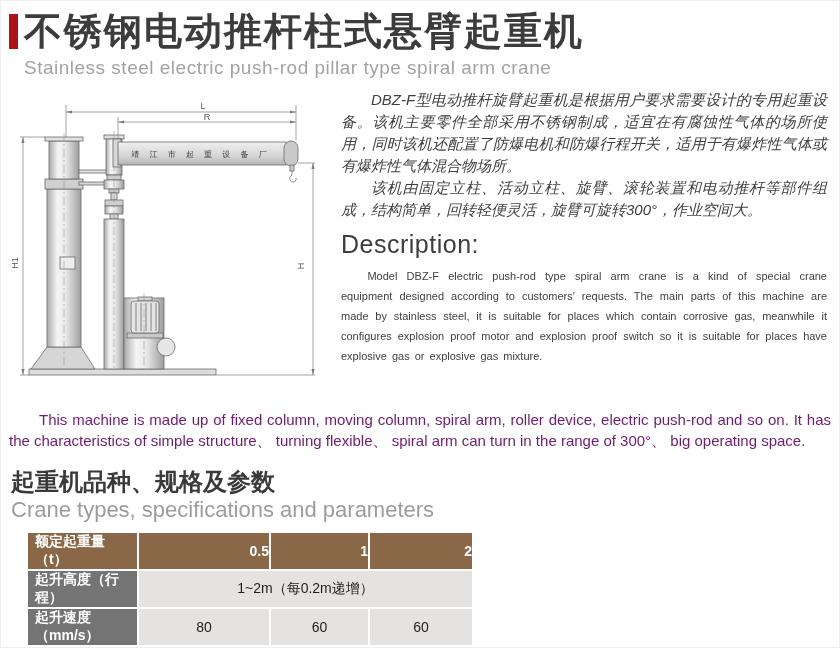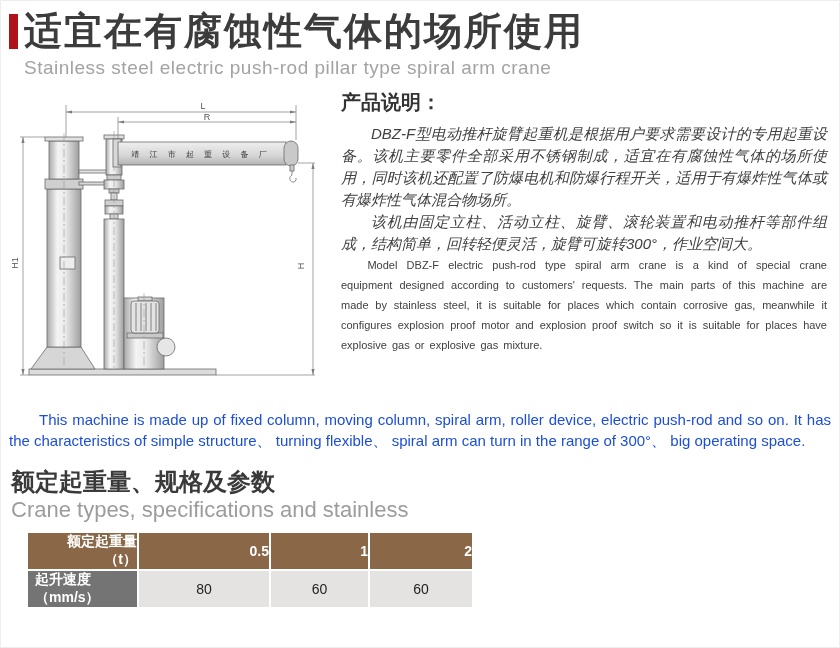--- a/index.html
+++ b/index.html
@@ -20,50 +20,50 @@
   
   .content { display: flex; margin-top: 2px; }
   .drawing { flex: 0 0 340px; width: 340px; padding-top: 10px; }
   .right-col { flex: 1 1 auto; padding: 6px 8px 0 0; max-width: 494px; }
 
   .zh-heading { font-size: 20px; font-weight: 700; color: #333333; margin: 0 0 7px 0; }
   .zh-para { font-size: 15px; line-height: 22px; color: #404040; text-align: justify; text-indent: 2em; font-style: italic; }
   .desc-heading { font-size: 25px; font-weight: 400; color: #3d3d3d; margin: 9px 0 7px 0; letter-spacing: 0.5px; }
   .en-para { font-size: 11px; line-height: 20px; color: #404040; text-align: justify; text-indent: 2.4em; word-spacing: 2px; }
 
-  .full-para { font-size: 15px; line-height: 21px; color: #1d4ed8; text-align: justify; text-indent: 2em; margin: 6px 8px 0 8px; }
+  .full-para { font-size: 15px; line-height: 21px; color: #701a75; text-align: justify; text-indent: 2em; margin: 6px 8px 0 8px; }
 
   
   .specs { margin: 16px 0 0 10px; }
   .specs-h-zh { font-size: 24px; font-weight: 700; color: #3a3a3a; line-height: 30px; }
   .specs-h-en { font-size: 22px; color: #9c9c9c; line-height: 26px; margin: 0 0 8px 0; }
 
   table.specs-table { border-collapse: collapse; margin-left: 15px; }
   .specs-table th, .specs-table td { border: 2px solid #ffffff; font-size: 14px; }
   .specs-table th { height: 21px; background: #8a6747; color: #ffffff; font-weight: 700; text-align: right; }
-  .specs-table th.lbl { text-align: right; padding-left: 7px; }
+  .specs-table th.lbl { text-align: left; padding-left: 7px; }
   .specs-table td.lbl { height: 15px; background: #747474; color: #ffffff; font-weight: 700; text-align: left; padding-left: 7px; }
   .specs-table td.val { height: 15px; background: #e4e3e1; color: #1f1f1f; text-align: center; }
   .w-label { width: 111px; } .w-c1 { width: 132px; } .w-c2 { width: 99px; } .w-c3 { width: 104px; }
 
   
   .tech { stroke: #6a6a6a; stroke-width: 0.8; }
   .dim { stroke: #7d7d7d; stroke-width: 0.7; fill: none; }
   .dim-label { font-size: 9px; fill: #555555; font-family: "Liberation Sans", "DejaVu Sans", sans-serif; }
   .cline { stroke: #999999; stroke-width: 0.6; stroke-dasharray: 8 3 2 3; fill: none; }
 </style>
 </head>
 <body>
 
 <div class="page">
 
   <div class="hdr-block">
     <div class="title-row">
       <span class="red-bar"></span>
-      <span class="main-title">适宜在有腐蚀性气体的场所使用</span>
+      <span class="main-title">不锈钢电动推杆柱式悬臂起重机</span>
     </div>
     <div class="sub-title">Stainless steel electric push-rod pillar type spiral arm crane</div>
   </div>
 
   <div class="content">
 
     <div class="drawing">
       <svg width="340" height="306" viewBox="0 0 340 306">
         <defs>
           <linearGradient id="cyl" x1="0" y1="0" x2="1" y2="0">
@@ -169,50 +169,54 @@
           <line class="dim" x1="215" y1="282" x2="314" y2="282"></line>
           <line class="dim" x1="312" y1="70" x2="312" y2="282"></line>
           <polygon points="312,70 310.4,76 313.6,76" fill="#7d7d7d"></polygon>
             <polygon points="312,282 310.4,276 313.6,276" fill="#7d7d7d"></polygon>
           <text class="dim-label" x="303" y="173" text-anchor="middle" transform="rotate(-90 303 173)">H</text>
         </g>
       </svg>
     </div>
 
     <div class="right-col">
-      <div class="zh-heading">产品说明：</div>
       <p class="zh-para">DBZ-F型电动推杆旋臂起重机是根据用户要求需要设计的专用起重设备。该机主要零件全部采用不锈钢制成，适宜在有腐蚀性气体的场所使用，同时该机还配置了防爆电机和防爆行程开关，适用于有爆炸性气体或有爆炸性气体混合物场所。</p>
       <p class="zh-para">该机由固定立柱、活动立柱、旋臂、滚轮装置和电动推杆等部件组成，结构简单，回转轻便灵活，旋臂可旋转300°，作业空间大。</p>
+      <div class="desc-heading">Description:</div>
       <p class="en-para">Model DBZ-F electric push-rod type spiral arm crane is a kind of special crane equipment designed according to customers'  requests. The main parts of this machine are made by stainless steel, it is suitable for places which contain corrosive gas, meanwhile it configures explosion proof motor and explosion proof switch so it is suitable for places have explosive gas or explosive gas mixture.</p>
     </div>
   </div>
 
   <p class="full-para">This machine is made up of fixed column, moving column, spiral arm, roller device, electric push-rod and so on. It has the characteristics of simple structure、 turning flexible、 spiral arm can turn in the range of 300°、 big operating space.</p>
 
   <div class="specs">
-    <div class="specs-h-zh">额定起重量、规格及参数</div>
-    <div class="specs-h-en">Crane types, specifications and stainless</div>
+    <div class="specs-h-zh">起重机品种、规格及参数</div>
+    <div class="specs-h-en">Crane types, specifications and parameters</div>
 
     <table class="specs-table">
       <colgroup>
           <col class="w-label">
           <col class="w-c1">
           <col class="w-c2">
           <col class="w-c3">
         </colgroup>
       <thead>
         <tr>
           <th class="lbl">额定起重量（t）</th>
           <th>0.5</th>
           <th>1</th>
           <th>2</th>
         </tr>
       </thead>
       <tbody>
         <tr>
+          <td class="lbl">起升高度（行程）</td>
+          <td class="val" colspan="3">1~2m（每0.2m递增）</td>
+        </tr>
+        <tr>
           <td class="lbl">起升速度（mm/s）</td>
           <td class="val">80</td>
           <td class="val">60</td>
           <td class="val">60</td>
         </tr>
 
       </tbody>
     </table>
   </div>
 

